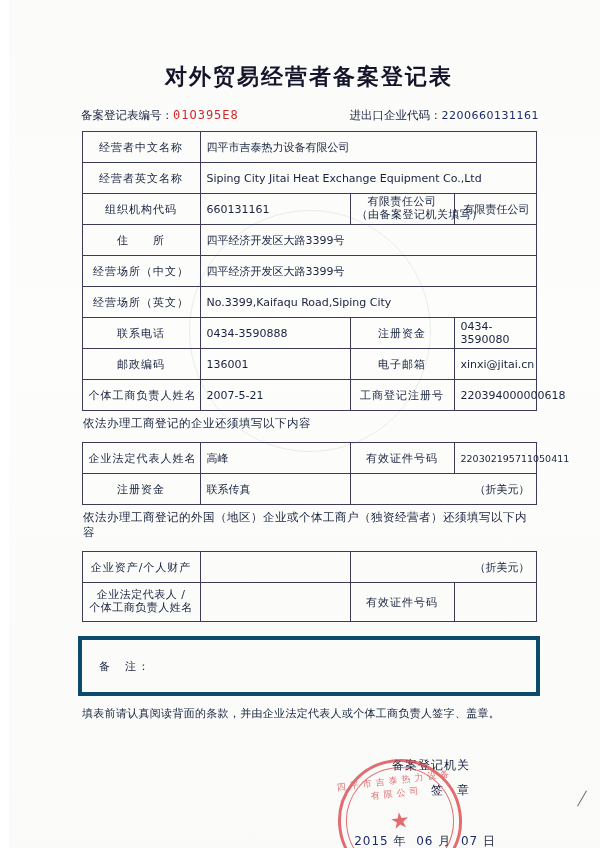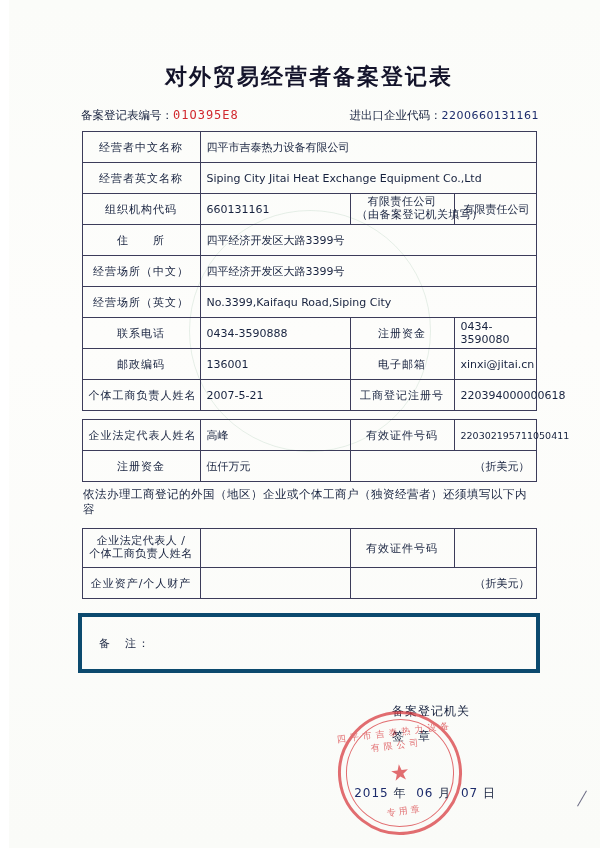--- a/index.html
+++ b/index.html
@@ -149,22 +149,22 @@
   }
   .sign-area {
     position: relative;
     width: 454px;
     margin: 26px auto 0 auto;
     height: 130px;
   }
   .sign-lines {
     position: absolute;
     right: 66px;
-    top: 0;
-    text-align: left;
+    top: 6px;
+    text-align: right;
     font-size: 12px;
     color: #16213e;
     line-height: 2.1;
     letter-spacing: 1px;
   }
   .date-line {
     position: absolute;
     right: 40px;
     top: 86px;
     font-size: 12px;
@@ -311,74 +311,76 @@
         </tr>
         <tr>
           <td class="lbl">个体工商负责人姓名</td>
           <td class="val">2007-5-21</td>
           <td class="lbl">工商登记注册号</td>
           <td class="val">220394000000618</td>
         </tr>
       </tbody>
     </table>
 
+    <div class="section-note">依法办理工商登记的企业还须填写以下内容</div>
 
     <table class="main">
       <colgroup>
         <col style="width:118px">
         <col style="width:150px">
         <col style="width:104px">
         <col style="width:82px">
       </colgroup>
       <tbody>
         <tr>
           <td class="lbl">企业法定代表人姓名</td>
           <td class="val">高峰</td>
           <td class="lbl">有效证件号码</td>
           <td class="val" style="font-size:9.5px">220302195711050411</td>
         </tr>
         <tr>
           <td class="lbl">注册资金</td>
-          <td class="val">伍仟万元</td>
+          <td class="val">联系传真</td>
           <td class="right-note" colspan="2">（折美元）</td>
         </tr>
       </tbody>
     </table>
 
     <div class="section-note">依法办理工商登记的外国（地区）企业或个体工商户（独资经营者）还须填写以下内容</div>
 
     <table class="main">
       <colgroup>
         <col style="width:118px">
         <col style="width:150px">
         <col style="width:104px">
         <col style="width:82px">
       </colgroup>
       <tbody>
         <tr>
+          <td class="lbl">企业资产/个人财产</td>
+          <td class="val"></td>
+          <td class="right-note" colspan="2">（折美元）</td>
+        </tr>
+        <tr>
           <td class="lbl2" style="height:34px">
             <span>企业法定代表人 /</span><br>
             <span>个体工商负责人姓名</span>
           </td>
           <td class="val"></td>
           <td class="lbl">有效证件号码</td>
           <td class="val"></td>
         </tr>
-        <tr>
-          <td class="lbl">企业资产/个人财产</td>
-          <td class="val"></td>
-          <td class="right-note" colspan="2">（折美元）</td>
-        </tr>
       </tbody>
     </table>
 
     <div class="remark-box">
       <div class="remark-inner">备　注：</div>
     </div>
 
+    <div class="footnote">填表前请认真阅读背面的条款，并由企业法定代表人或个体工商负责人签字、盖章。</div>
 
     <div class="sign-area">
       <div class="sign-lines">
         <div>备案登记机关</div>
         <div>签　章</div>
       </div>
 
       <div class="stamp">
         <div class="inner-ring"></div>
         <div class="arc-top">四平市吉泰热力设备有限公司</div>

